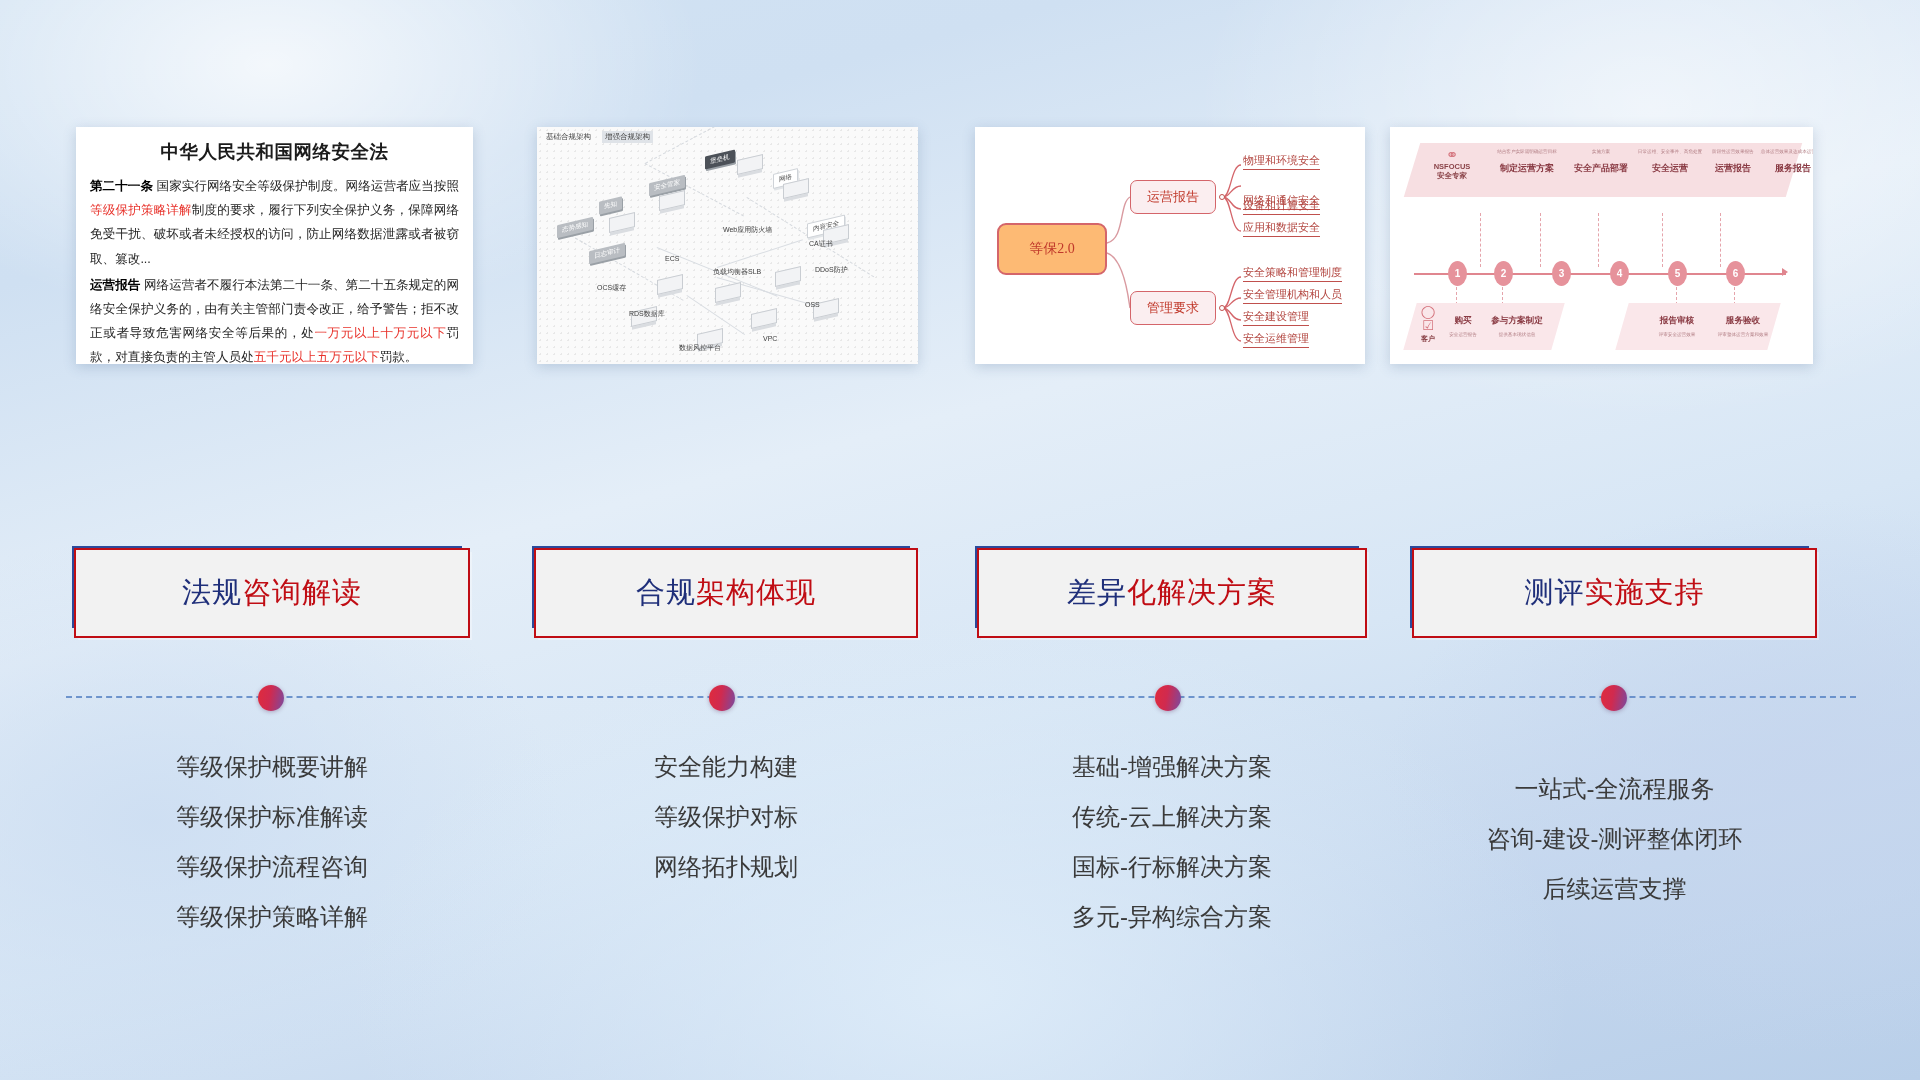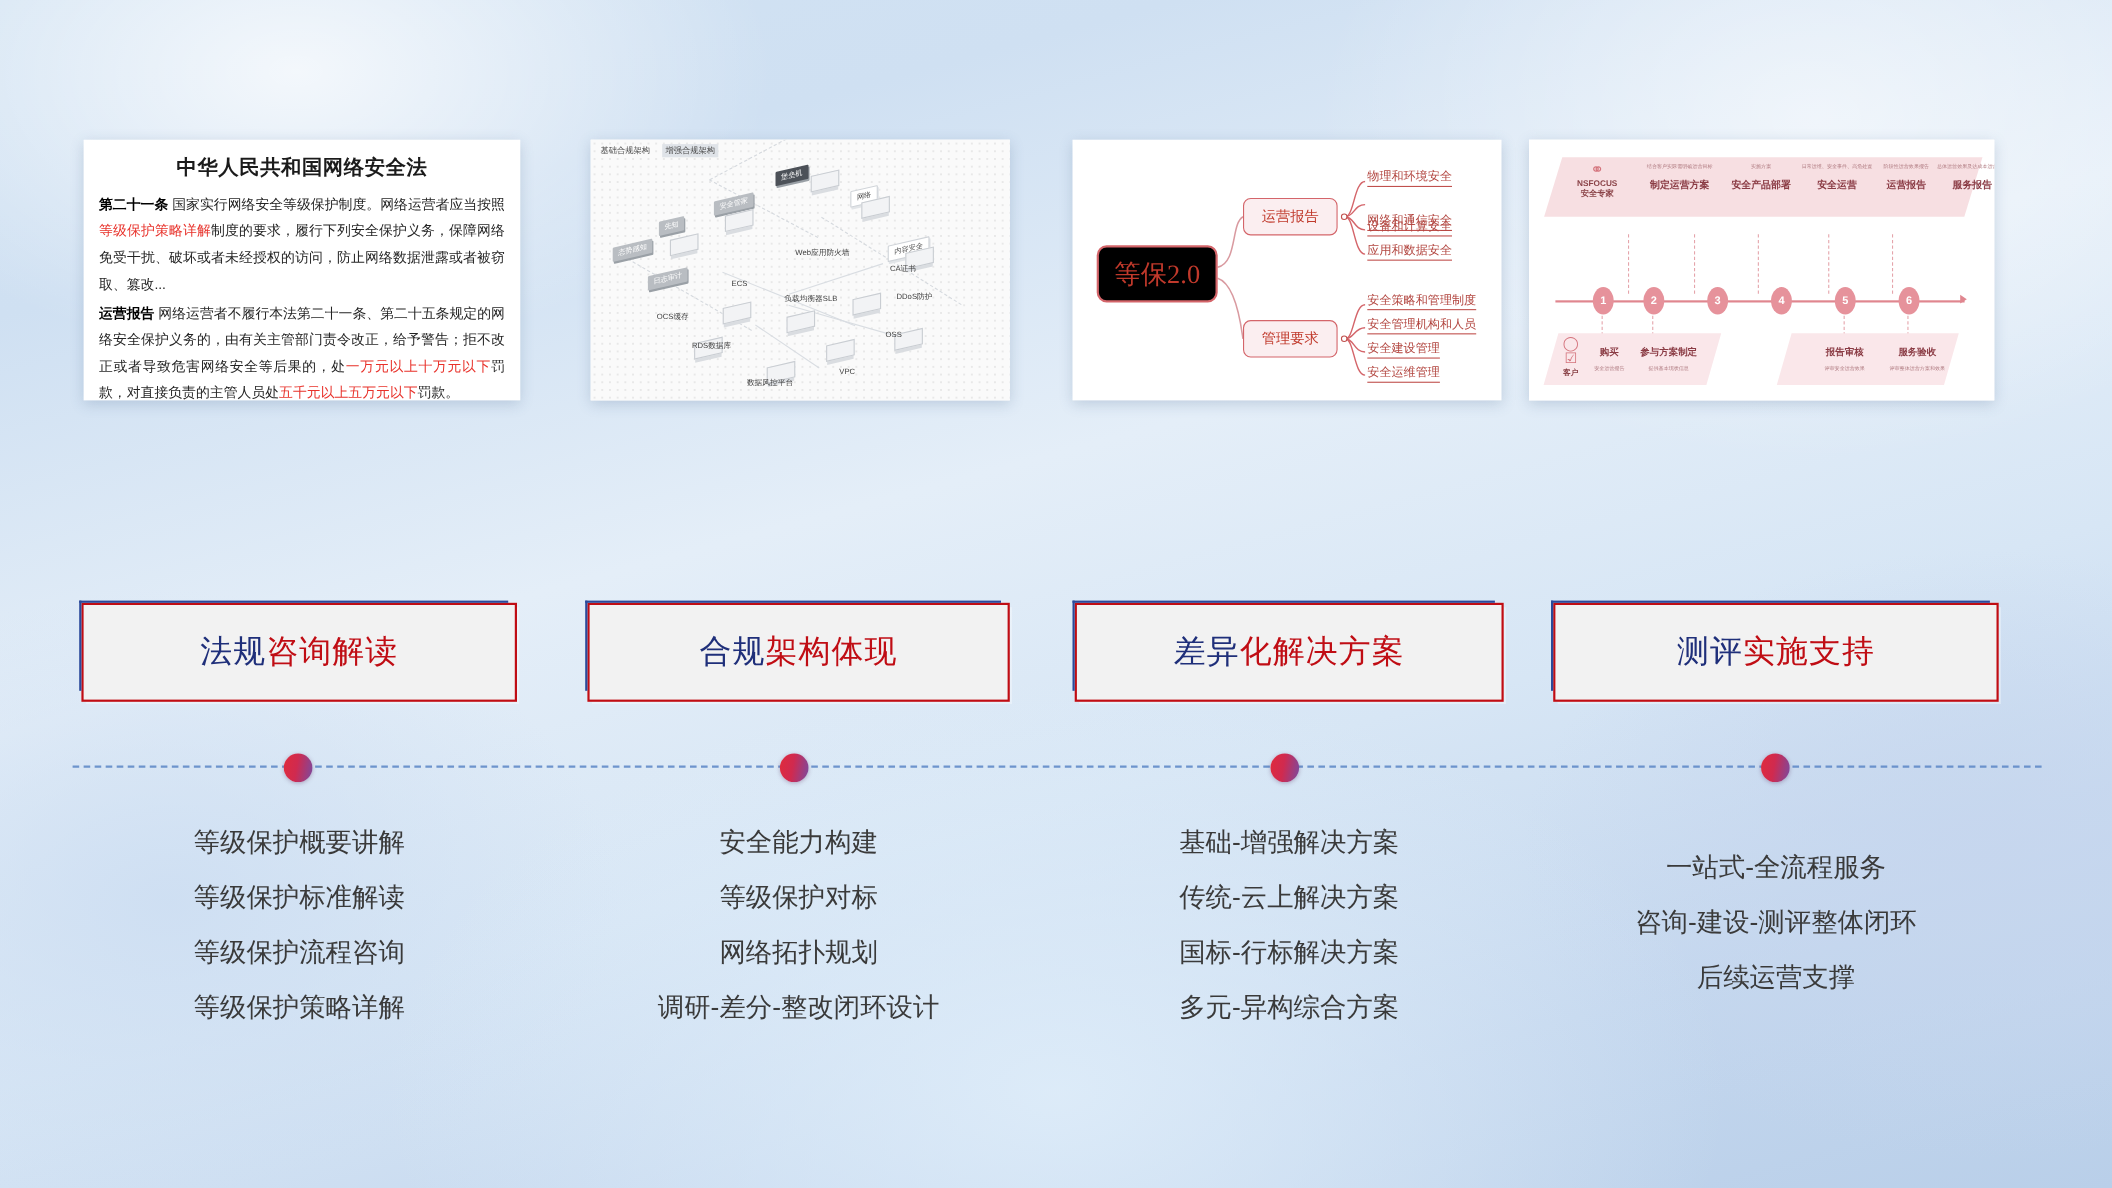--- a/index.html
+++ b/index.html
@@ -58,23 +58,23 @@
     box-shadow: 0 4px 0 -1px #dadde1;
   }
   .arch-lbl { position: absolute; font-size: 7px; color: #3d3d3d; white-space: nowrap; }
   .arch-line { position: absolute; background: #d9dde2; height: 1px; transform-origin: 0 0; }
   .arch-dash { position: absolute; border-top: 1px dashed #d5d9de; transform-origin: 0 0; }
 
   
   .mind { position: relative; width: 100%; height: 100%; background: #fff; overflow: hidden; }
   .mm-root {
     position: absolute; left: 18px; top: 92px; width: 110px; height: 52px;
-    border: 2px solid #d4656a; border-radius: 9px; background: #000000;
+    border: 2px solid #d4656a; border-radius: 9px; background: #fdba74;
     display: flex; align-items: center; justify-content: center;
-    font-size: 24px; color: #c0392b; font-family: "Liberation Serif","DejaVu Serif",serif;
+    font-size: 14px; color: #c0392b; font-family: "Liberation Serif","DejaVu Serif",serif;
   }
   .mm-branch {
     position: absolute; width: 86px; height: 34px;
     border: 1.5px solid #d4656a; border-radius: 7px; background: #fbeef0;
     display: flex; align-items: center; justify-content: center;
     font-size: 13px; color: #c0392b; font-family: "Liberation Serif","DejaVu Serif",serif;
   }
   .mm-b1 { left: 151px; top: 49px; }
   .mm-b2 { left: 151px; top: 160px; }
   .mm-leaf {
@@ -370,21 +370,20 @@
   <div class="list-col col-1">
     <div class="li">等级保护概要讲解</div>
     <div class="li">等级保护标准解读</div>
     <div class="li">等级保护流程咨询</div>
     <div class="li">等级保护策略详解</div>
   </div>
   <div class="list-col col-2">
     <div class="li">安全能力构建</div>
     <div class="li">等级保护对标</div>
     <div class="li">网络拓扑规划</div>
-    <div class="li">调研-差分-整改闭环设计</div>
   </div>
   <div class="list-col col-3">
     <div class="li">基础-增强解决方案</div>
     <div class="li">传统-云上解决方案</div>
     <div class="li">国标-行标解决方案</div>
     <div class="li">多元-异构综合方案</div>
   </div>
   <div class="list-col col-4">
     <div class="li">一站式-全流程服务</div>
     <div class="li">咨询-建设-测评整体闭环</div>

